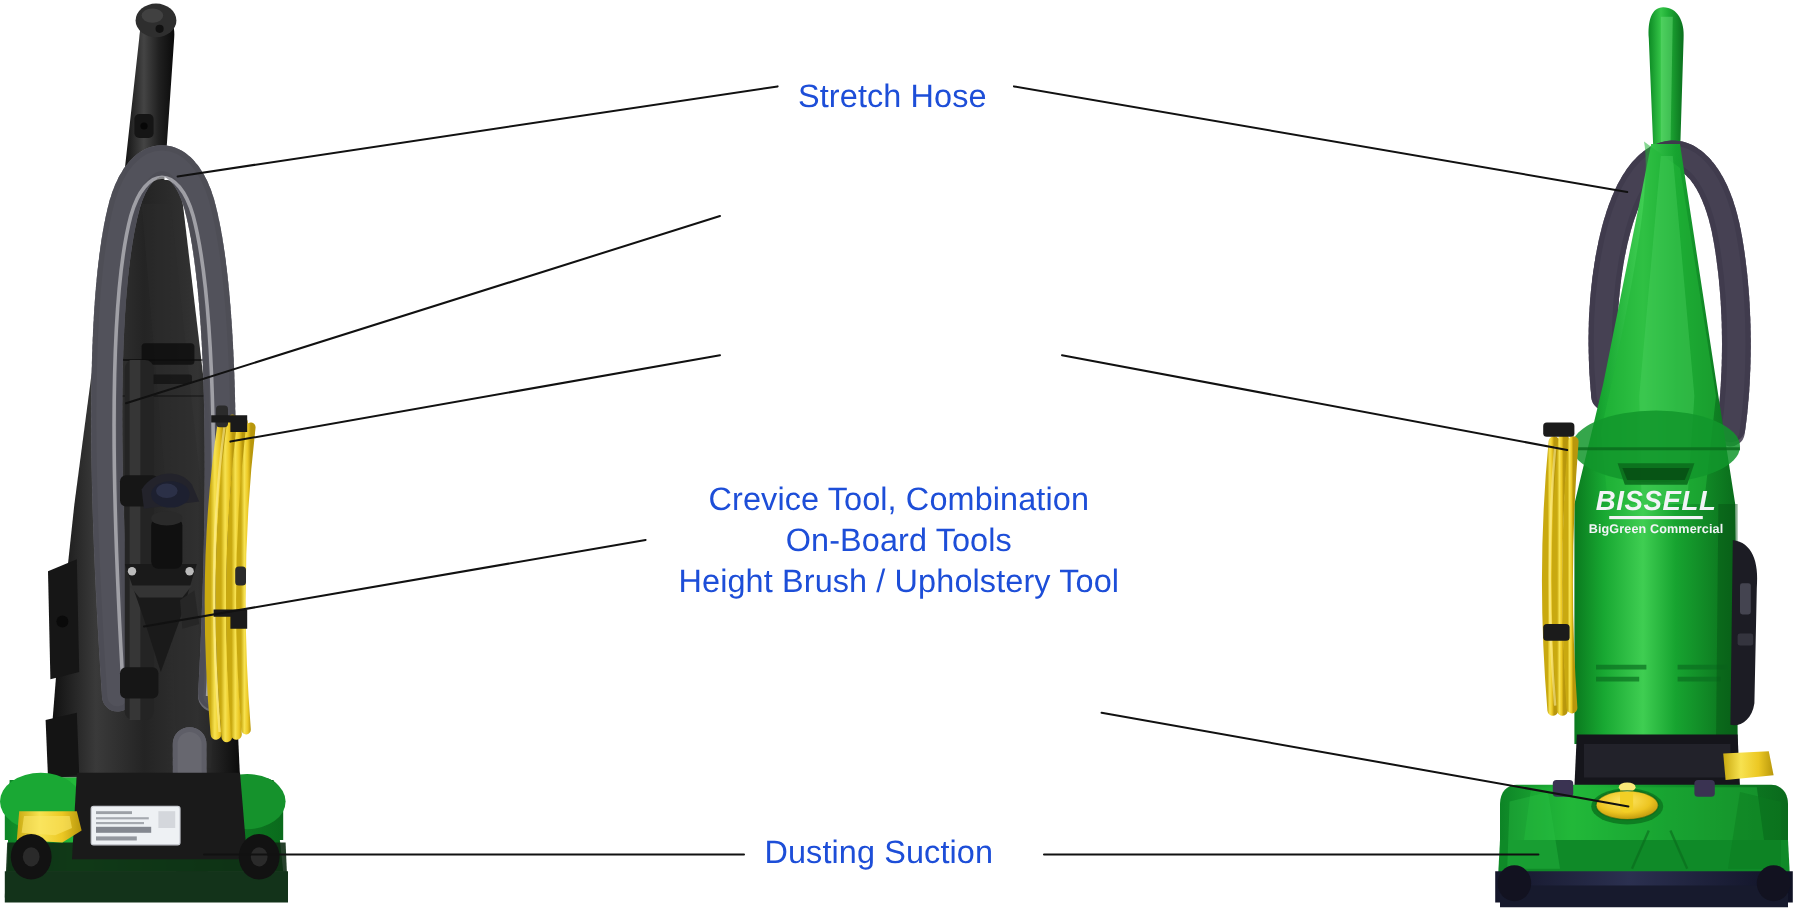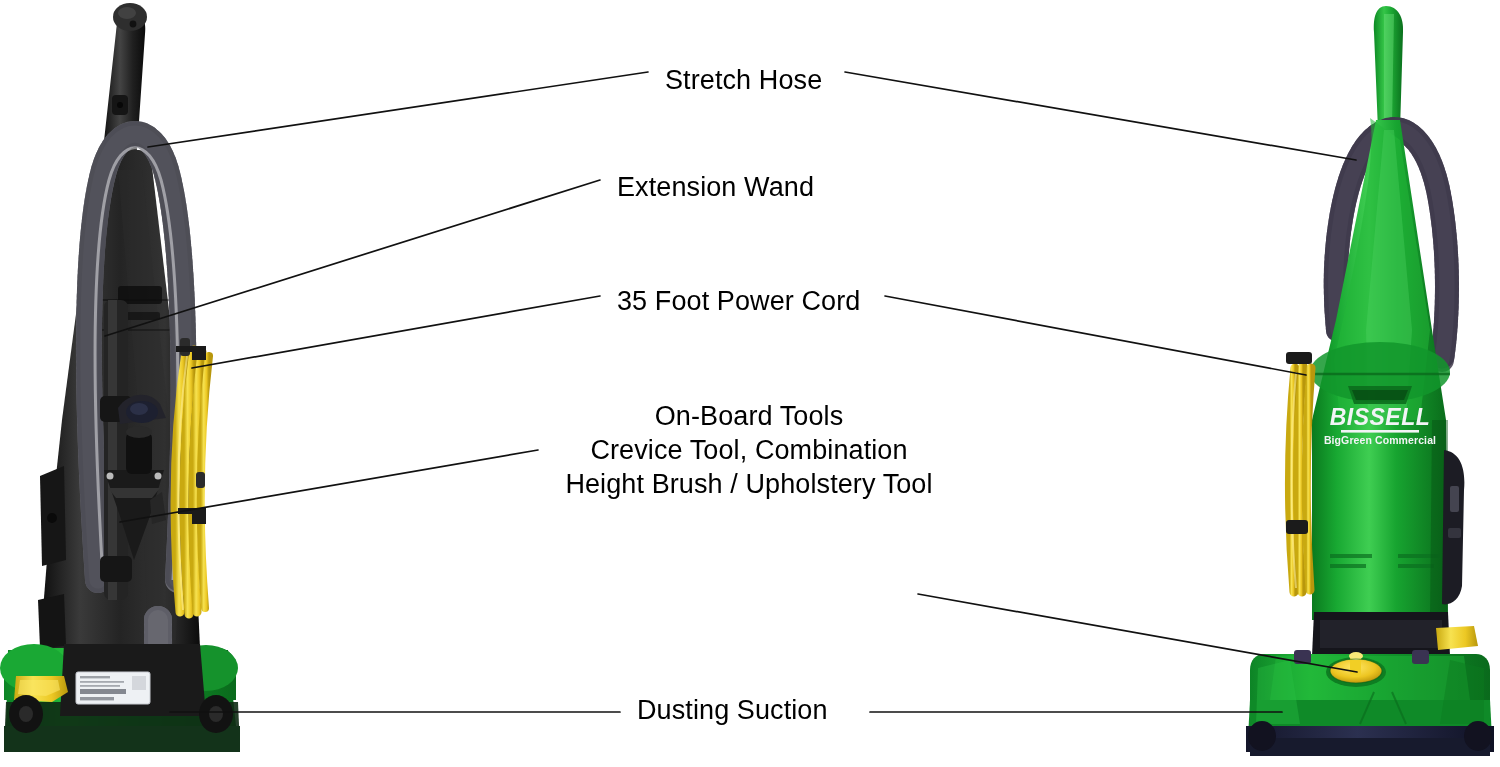--- a/index.html
+++ b/index.html
@@ -2,21 +2,21 @@
 <html><head>
 <meta charset="utf-8">
 <title>Vacuum Feature Diagram</title>
 <style>
   html,body{margin:0;padding:0;background:#ffffff;}
   body{width:1500px;height:767px;position:relative;overflow:hidden;
        font-family:"Liberation Sans","DejaVu Sans",sans-serif;color:#1a1a1a;}
   #stage{position:absolute;inset:0;width:1500px;height:767px;background:#fff;}
 
   
-  .label{position:absolute;font-size:27px;line-height:34px;color:#000000;
+  .label{position:absolute;font-size:27px;line-height:34px;color:#1d4ed8;
          white-space:nowrap;text-align:center;letter-spacing:.1px;}
   .label.multi{white-space:normal;}
 
   #lbl-hose{left:665px;top:63px;}
   #lbl-wand{left:617px;top:170px;}
   #lbl-cord{left:617px;top:284px;}
   #lbl-tools{left:549px;top:399px;width:400px;}
   #lbl-brush{left:581px;top:579px;}
   #lbl-suction{left:637px;top:693px;}
 
@@ -301,26 +301,24 @@
 
       <line x1="918" y1="594" x2="1357" y2="672"></line>
 
       <line x1="170" y1="712" x2="620" y2="712"></line>
       <line x1="870" y1="712" x2="1282" y2="712"></line>
     </g>
   </svg>
 
   <div class="label" id="lbl-hose">Stretch Hose</div>
 
-  <div class="label" id="lbl-wand">Extension Wand</div>
-
-  <div class="label" id="lbl-cord">35 Foot Power Cord</div>
+
 
   <div class="label multi" id="lbl-tools">
+    <div>Crevice Tool, Combination</div>
     <div>On-Board Tools</div>
-    <div>Crevice Tool, Combination</div>
     <div>Height Brush / Upholstery Tool</div>
   </div>
 
 
   <div class="label" id="lbl-suction">Dusting Suction</div>
 
 </div>
 
 </body></html>

